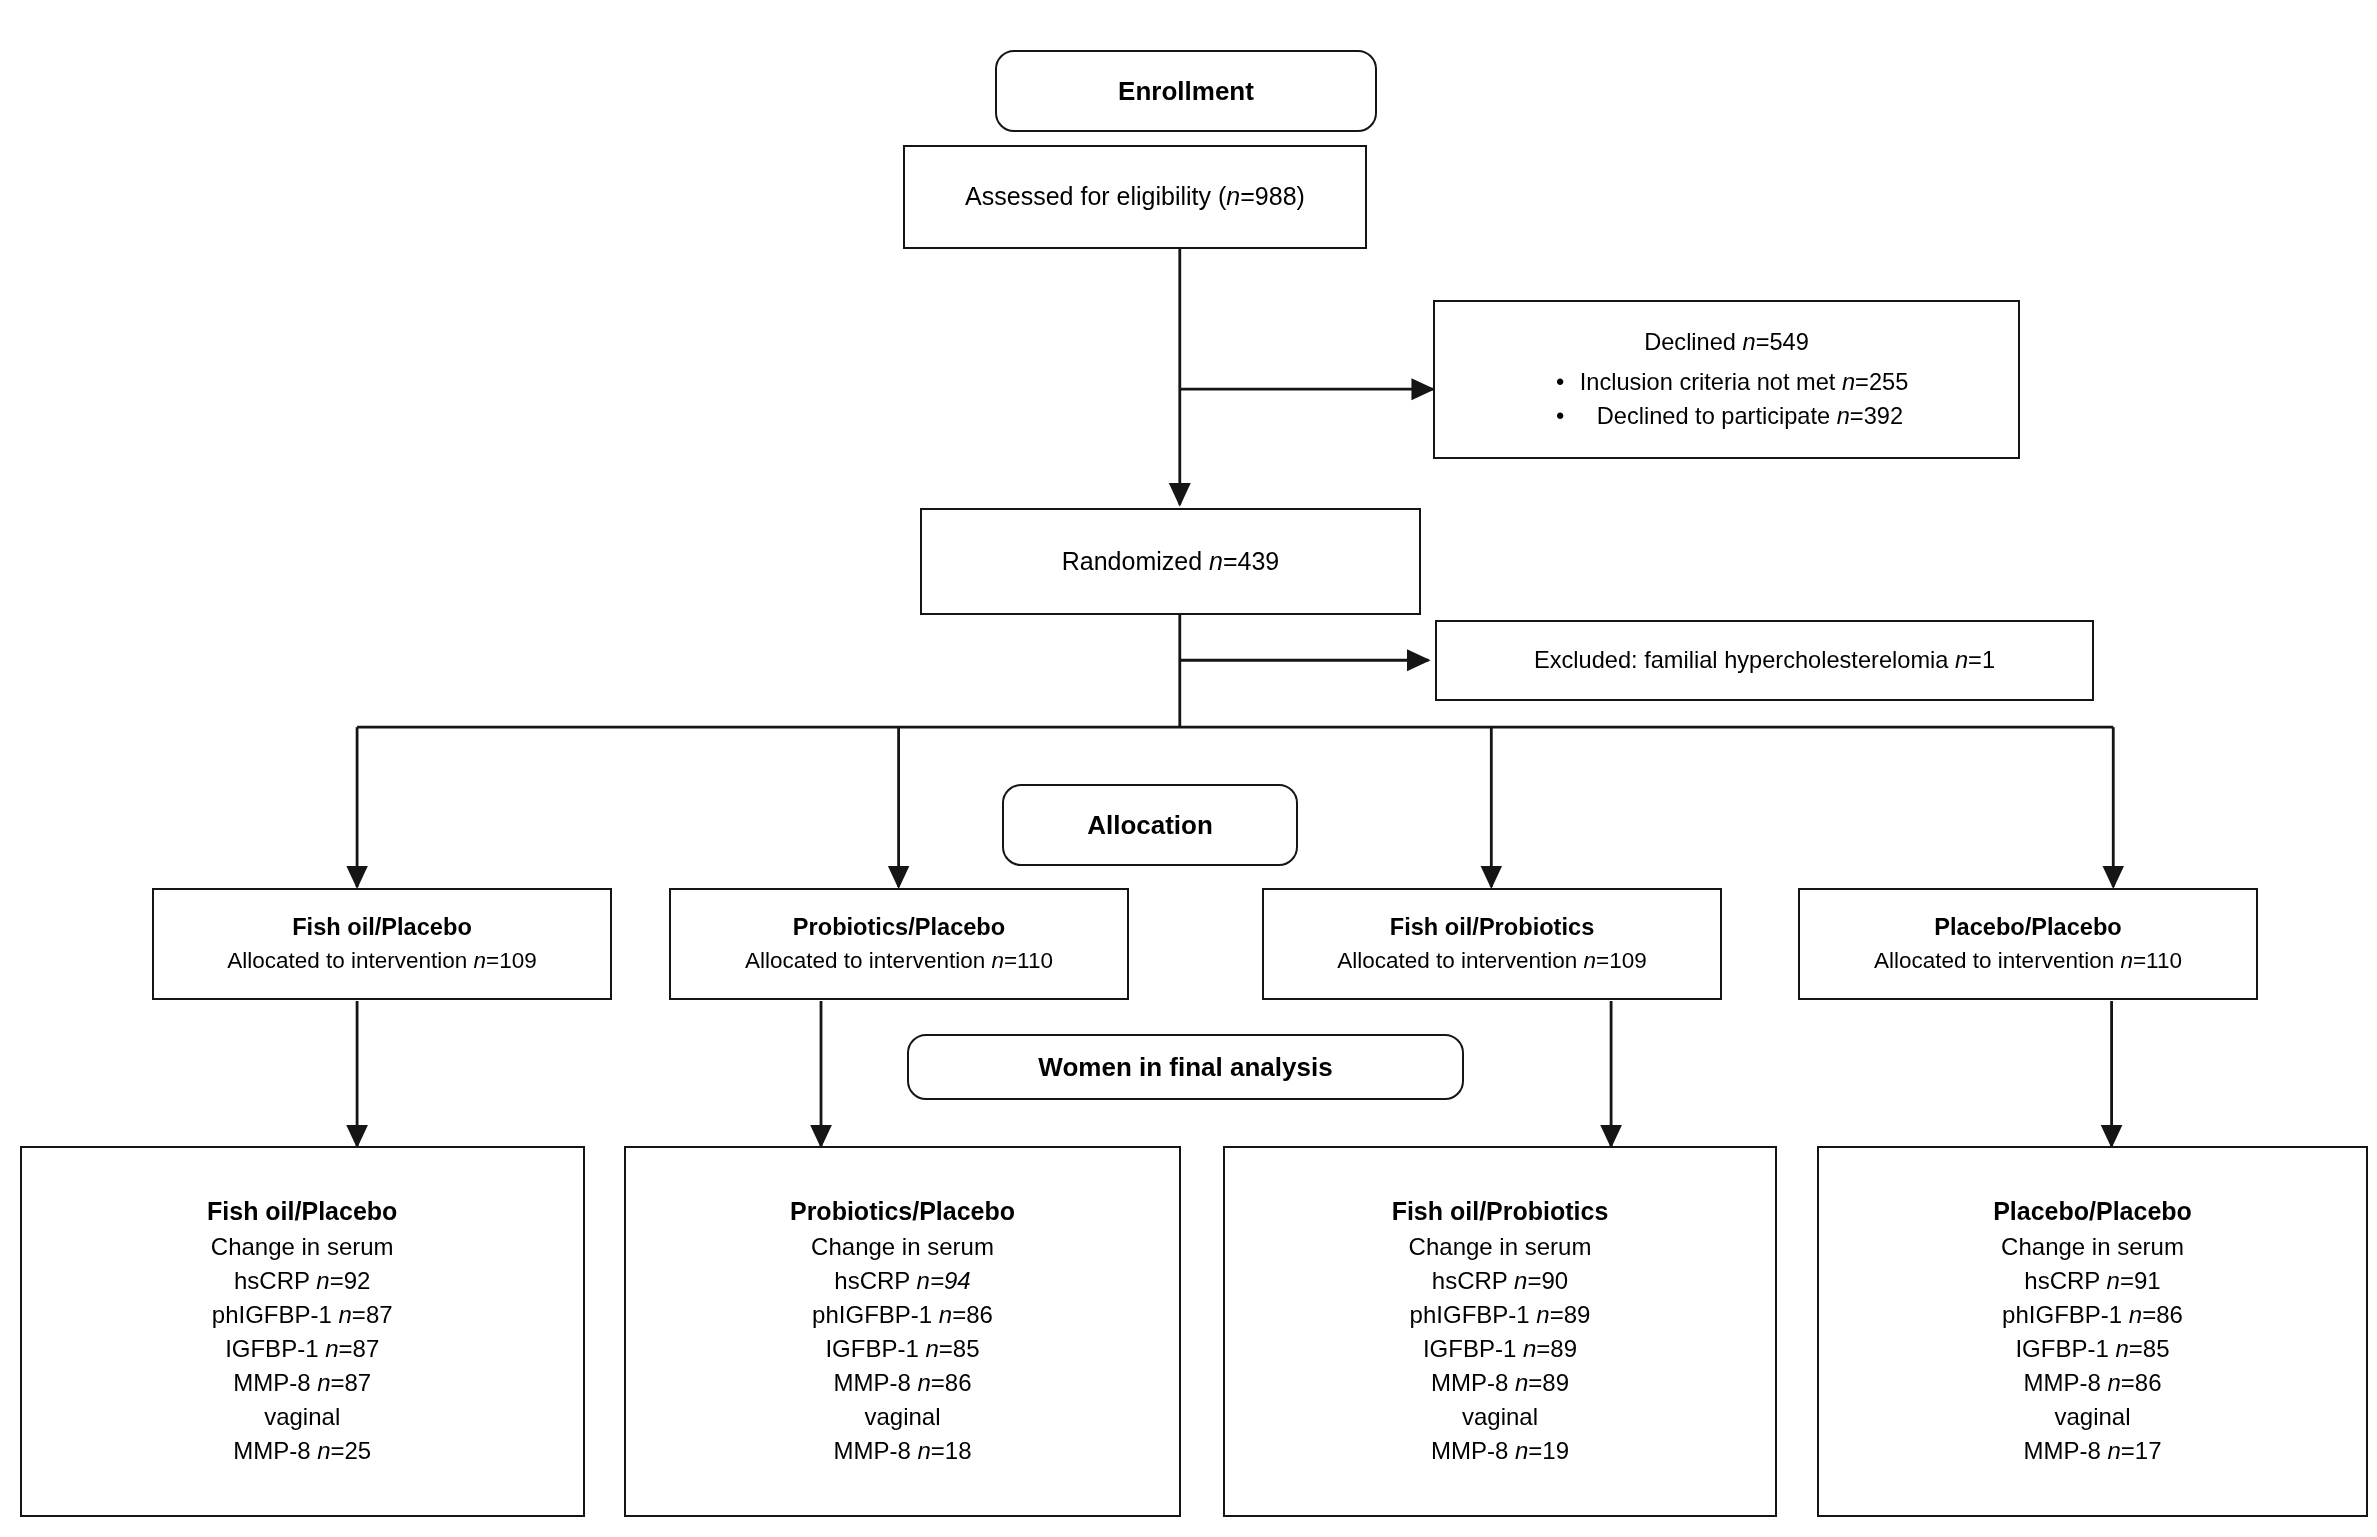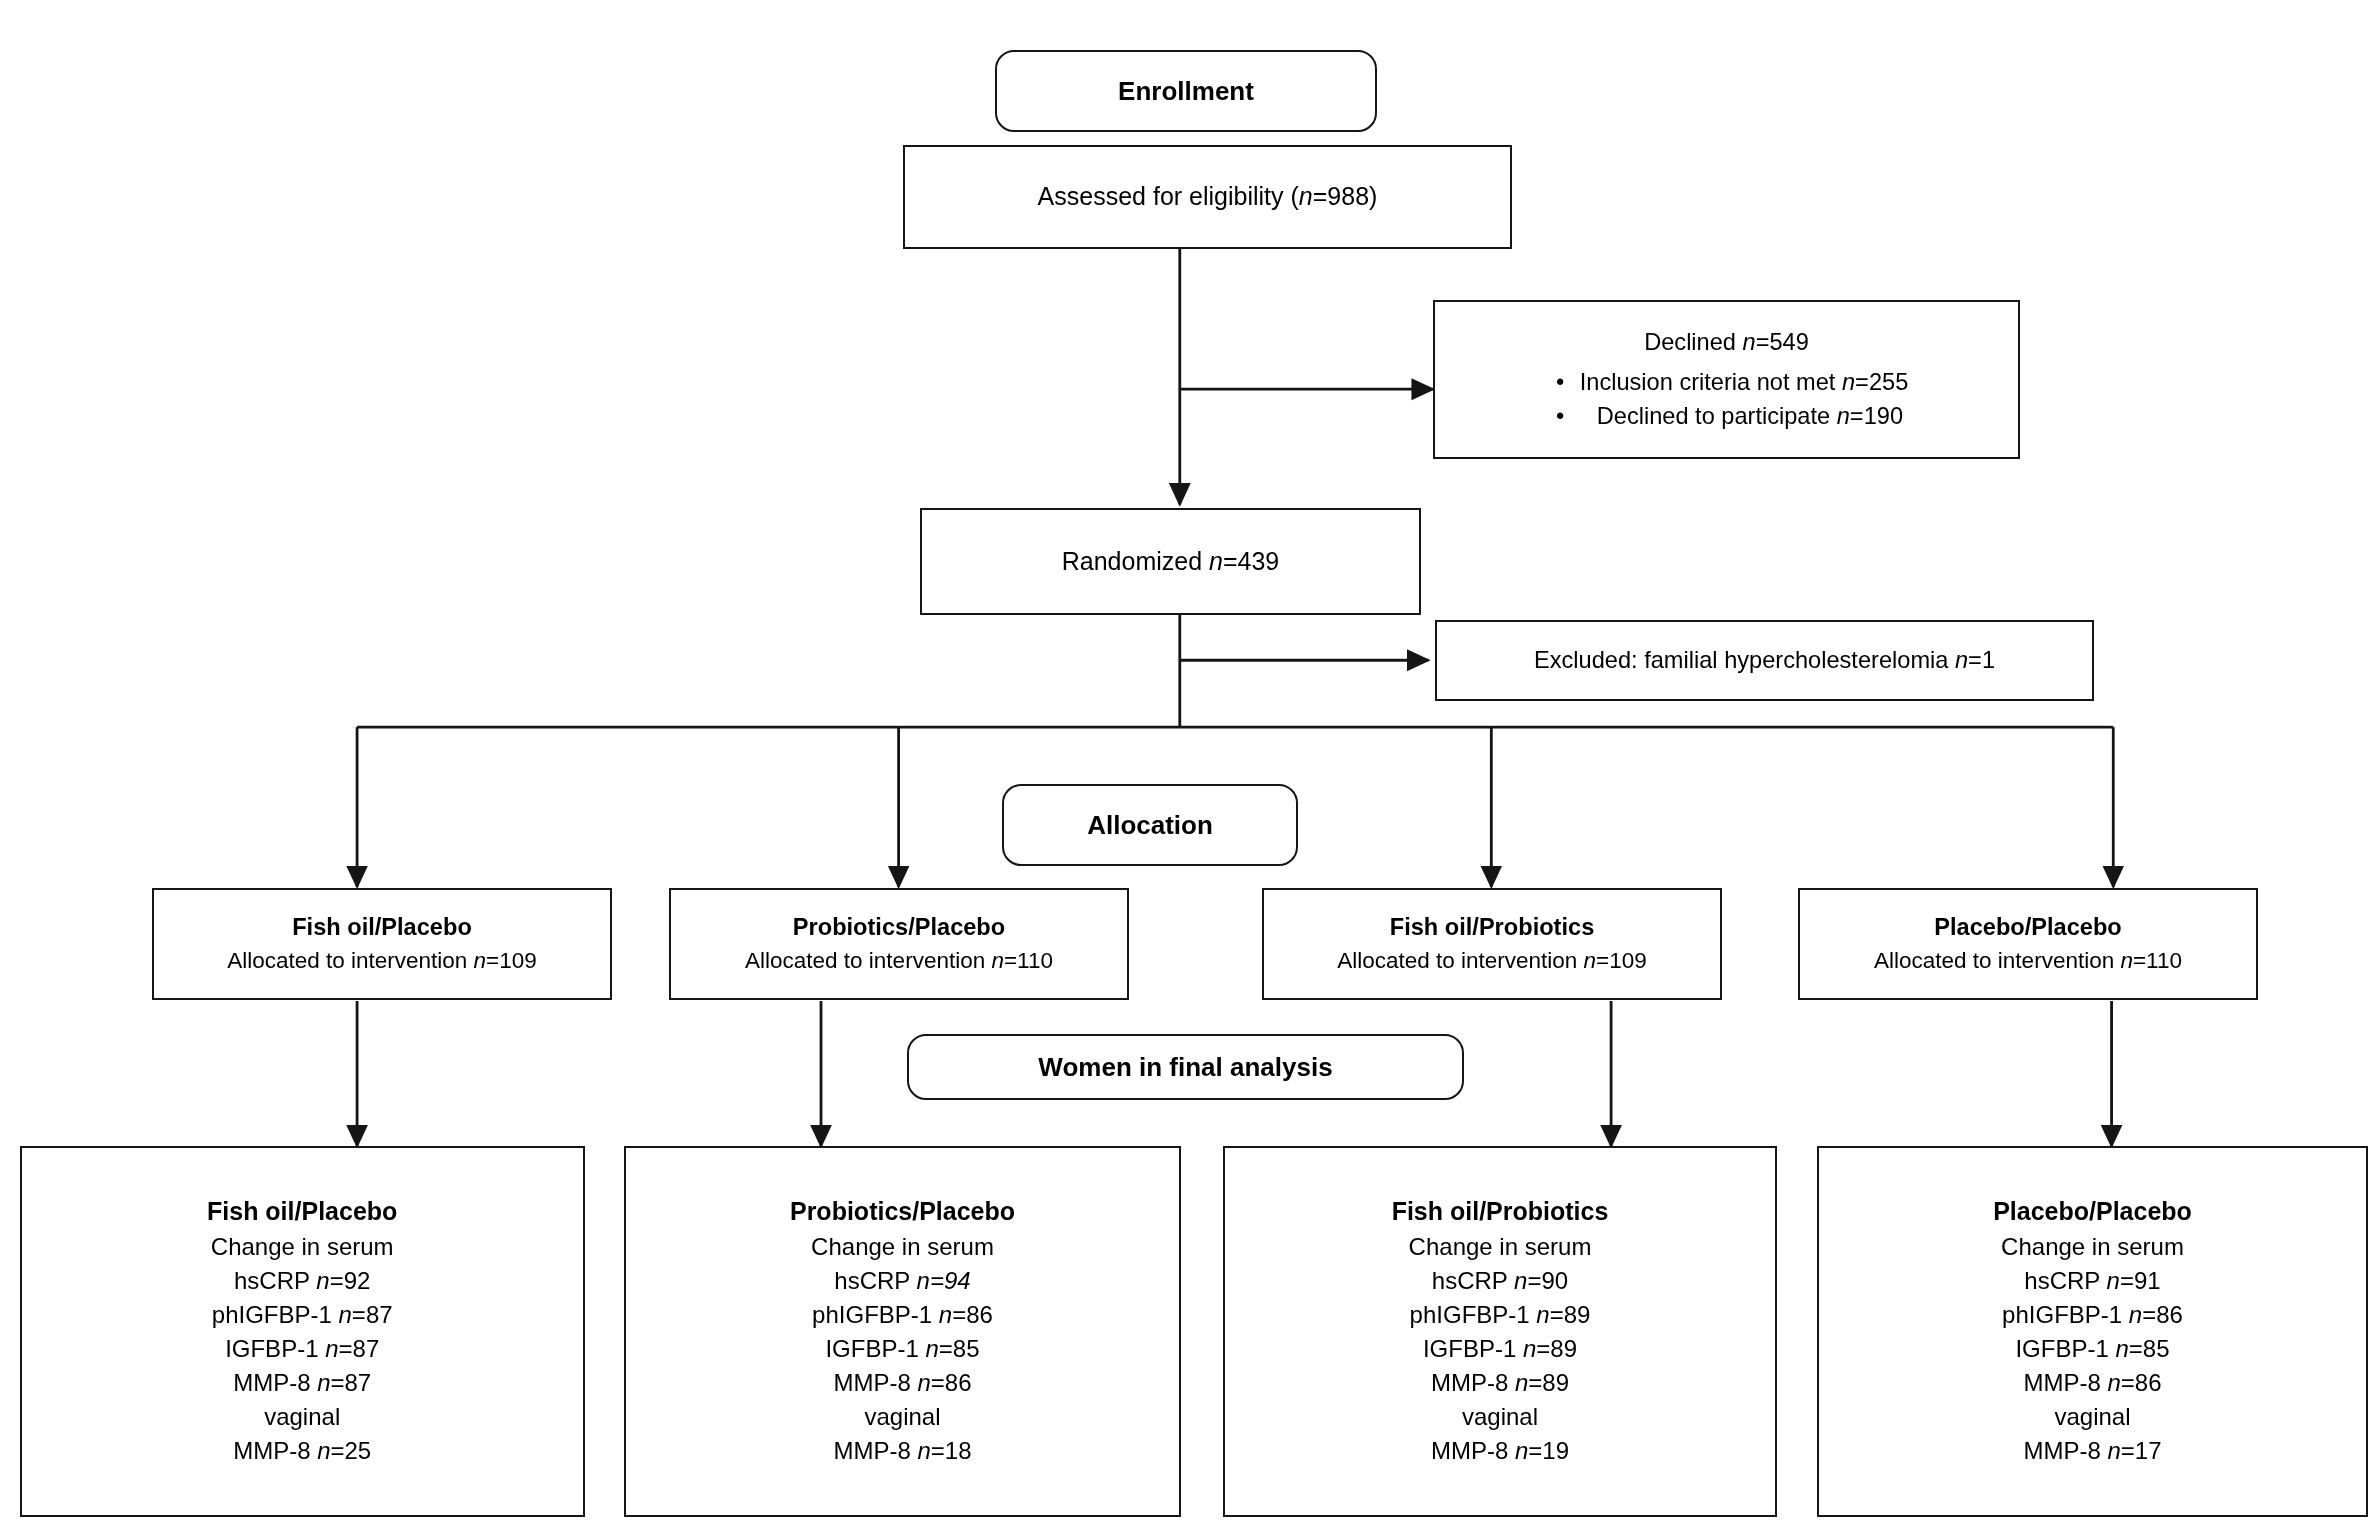--- a/index.html
+++ b/index.html
@@ -105,36 +105,36 @@
     <line x1="635" y1="1780" x2="635" y2="2038" stroke="#151515" stroke-width="5" marker-end="url(#arrowhead)"></line>
     <line x1="1460" y1="1780" x2="1460" y2="2038" stroke="#151515" stroke-width="5" marker-end="url(#arrowhead)"></line>
     <line x1="2865" y1="1780" x2="2865" y2="2038" stroke="#151515" stroke-width="5" marker-end="url(#arrowhead)"></line>
     <line x1="3755" y1="1780" x2="3755" y2="2038" stroke="#151515" stroke-width="5" marker-end="url(#arrowhead)"></line>
   </svg>
 
   <div class="node rounded f-stage" style="left:995px; top:35px; width:382px; height:82px;">
     <span class="ln">Enrollment</span>
   </div>
 
-  <div class="node f-plain" style="left:903px; top:145px; width:609px; height:104px;">
+  <div class="node f-plain" style="left:903px; top:145px; width:464px; height:104px;">
     <span class="ln">
       <span>Assessed for eligibility (</span><span class="it">n</span><span>=</span><span>988</span><span>)</span>
     </span>
   </div>
 
   <div class="node f-box" style="left:1433px; top:300px; width:587px; height:159px; justify-content:center;">
     <span class="ln excl-title">
       <span>Declined </span><span class="it">n</span><span>=</span><span>549</span>
     </span>
     <ul class="bullets">
       <li>
         <span>Inclusion criteria not met </span><span class="it">n</span><span>=</span><span>255</span>
       </li>
       <li class="b2">
-        <span>Declined to participate </span><span class="it">n</span><span>=</span><span>190</span>
+        <span>Declined to participate </span><span class="it">n</span><span>=</span><span>392</span>
       </li>
     </ul>
   </div>
 
   <div class="node f-plain" style="left:920px; top:508px; width:501px; height:107px;">
     <span class="ln">
       <span>Randomized </span><span class="it">n</span><span>=</span><span>439</span>
     </span>
   </div>
 

